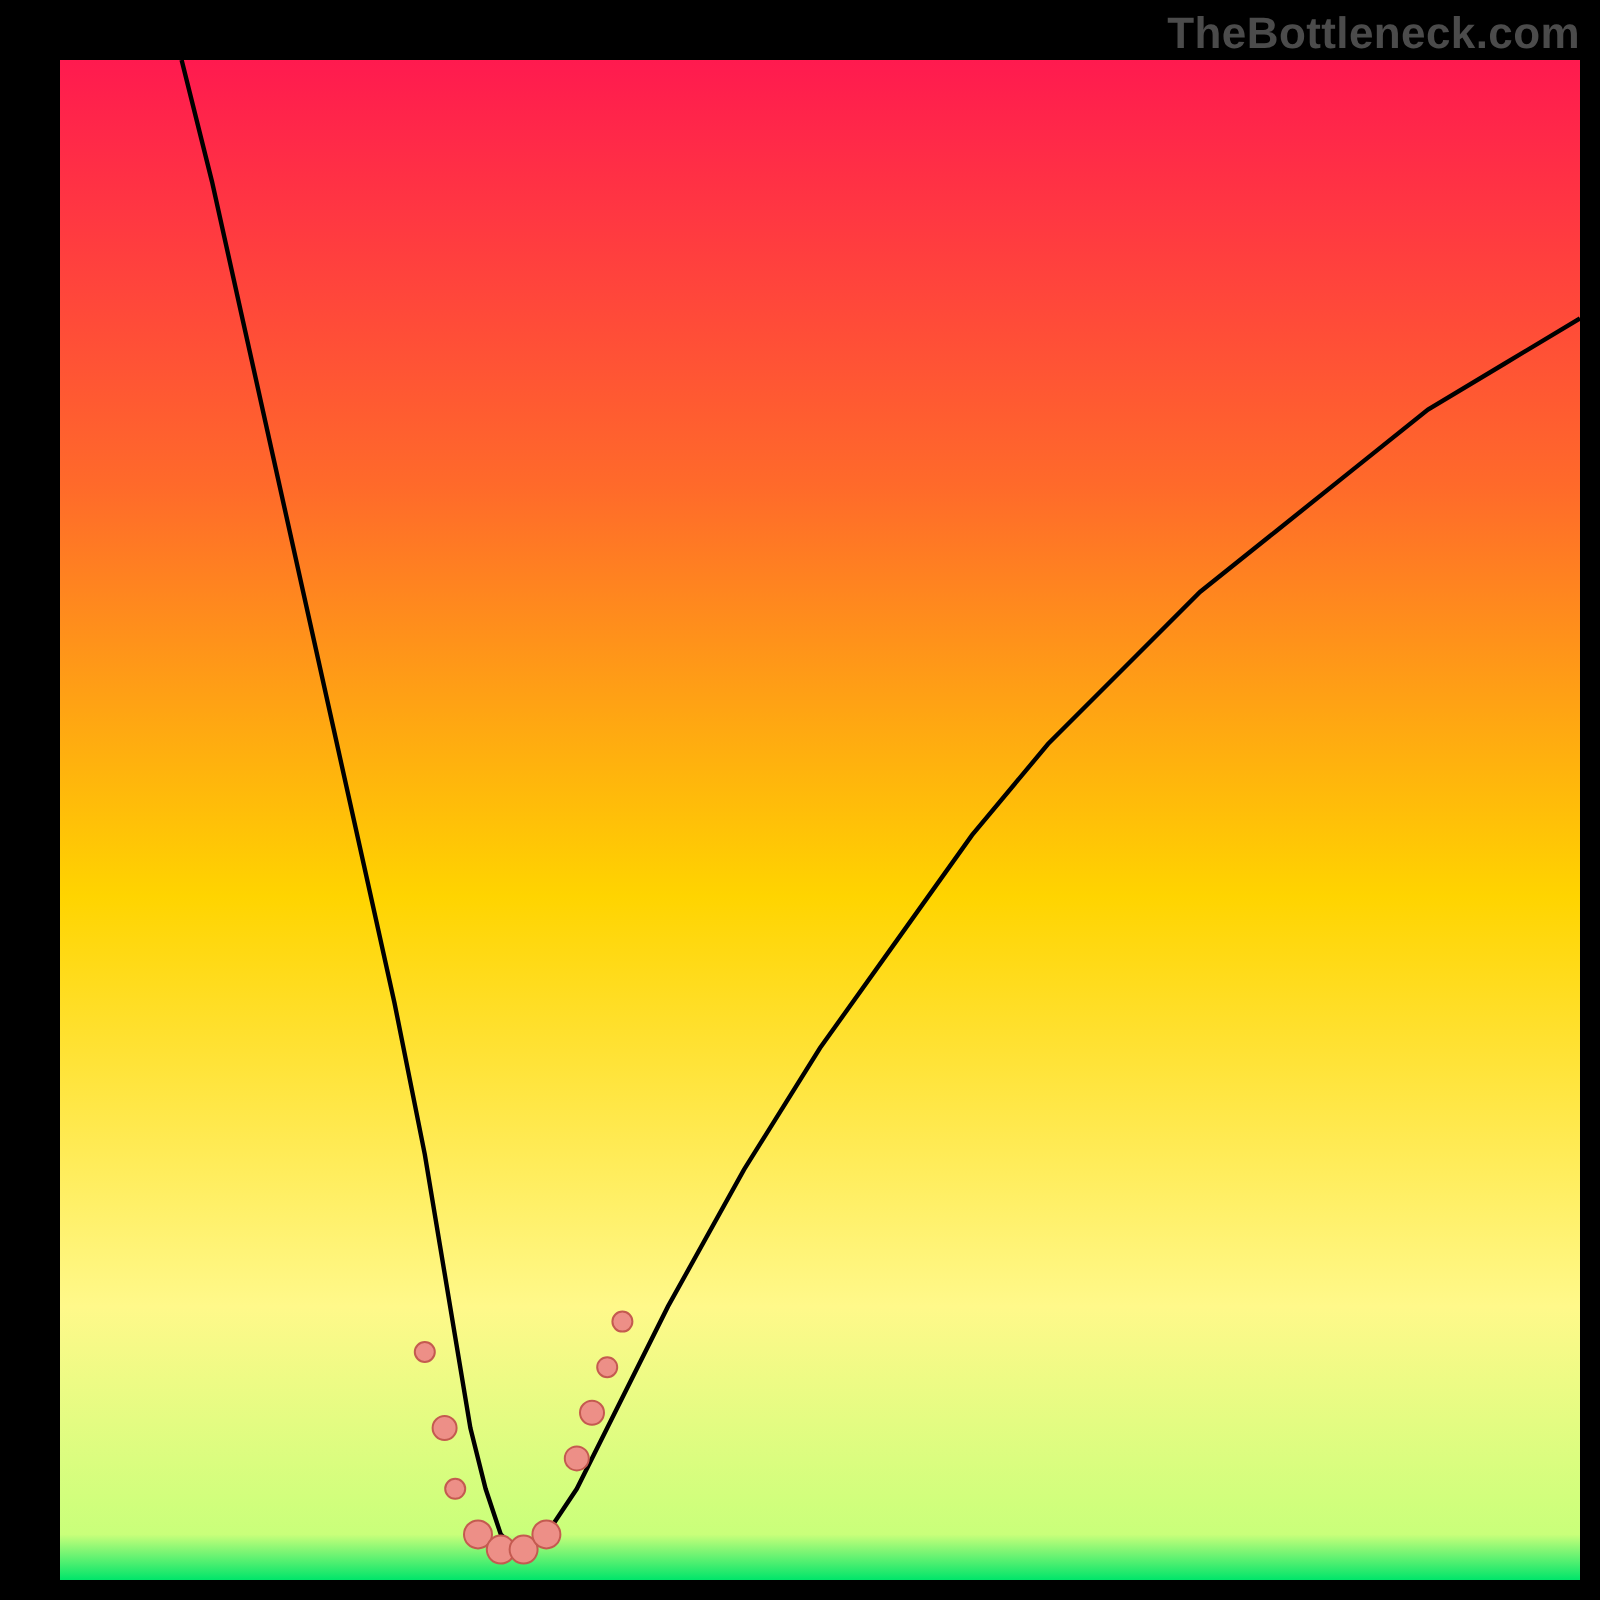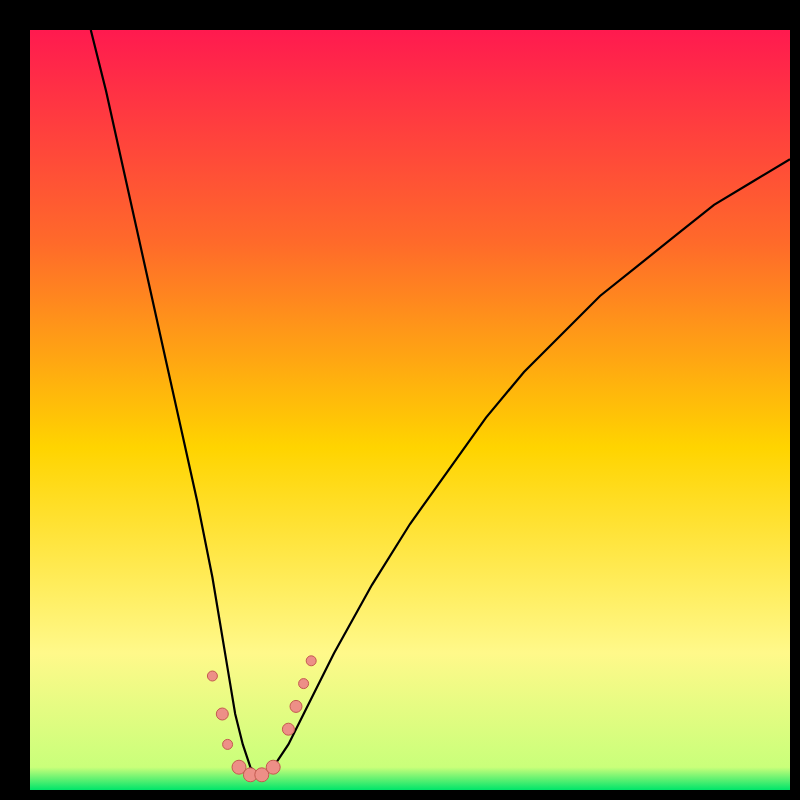--- a/index.html
+++ b/index.html
@@ -33,20 +33,21 @@
     top: 30px;
     width: 760px;
     height: 760px;
   }
   svg { display: block; }
 </style>
 </head>
 <body>
 
 <div class="stage">
+  <div class="watermark">TheBottleneck.com</div>
 
   <div class="plot">
     <svg id="chart-svg" width="760" height="760" viewBox="0 0 760 760">
       <defs>
         <linearGradient id="bg-grad" x1="0" y1="0" x2="0" y2="1">
           <stop id="g0" offset="0%" stop-color="#ff1a4f"></stop>
           <stop id="g1" offset="28%" stop-color="#ff6a2a"></stop>
           <stop id="g2" offset="55%" stop-color="#ffd400"></stop>
           <stop id="g3" offset="82%" stop-color="#fff98a"></stop>
           <stop id="g4" offset="97%" stop-color="#c9ff7a"></stop>

